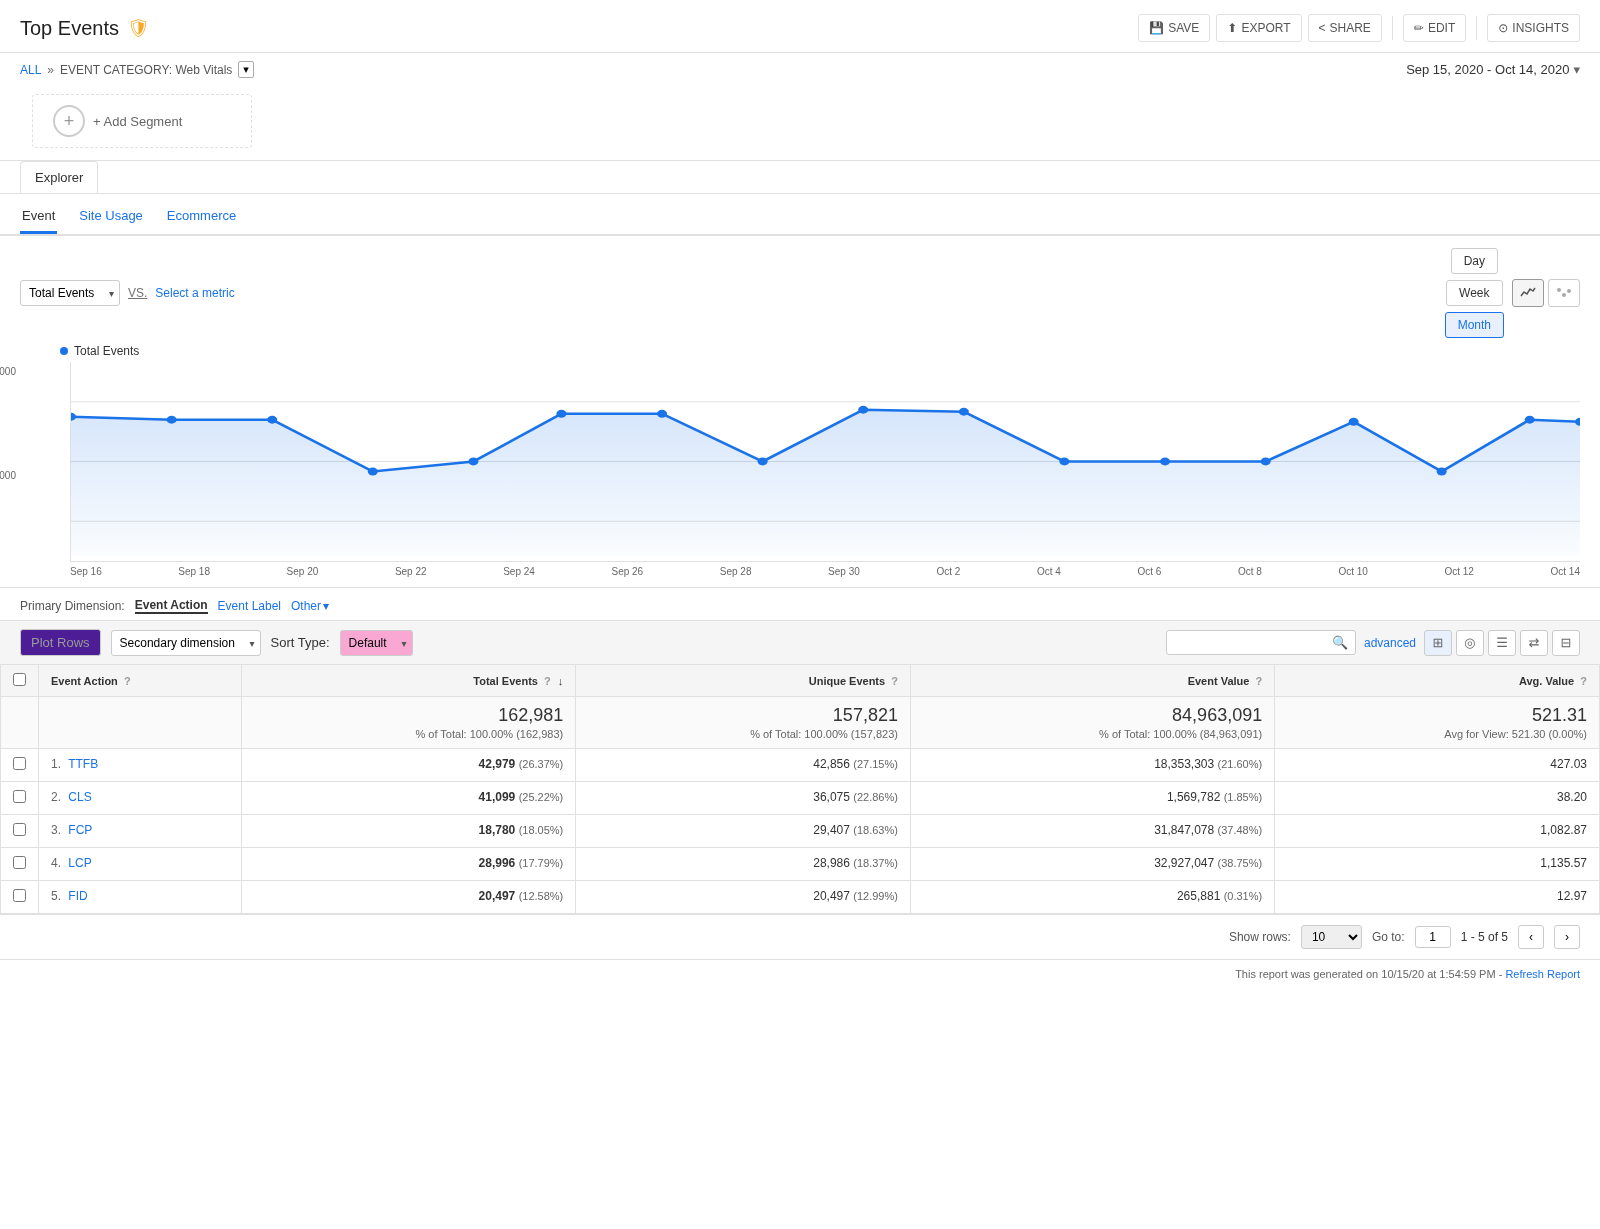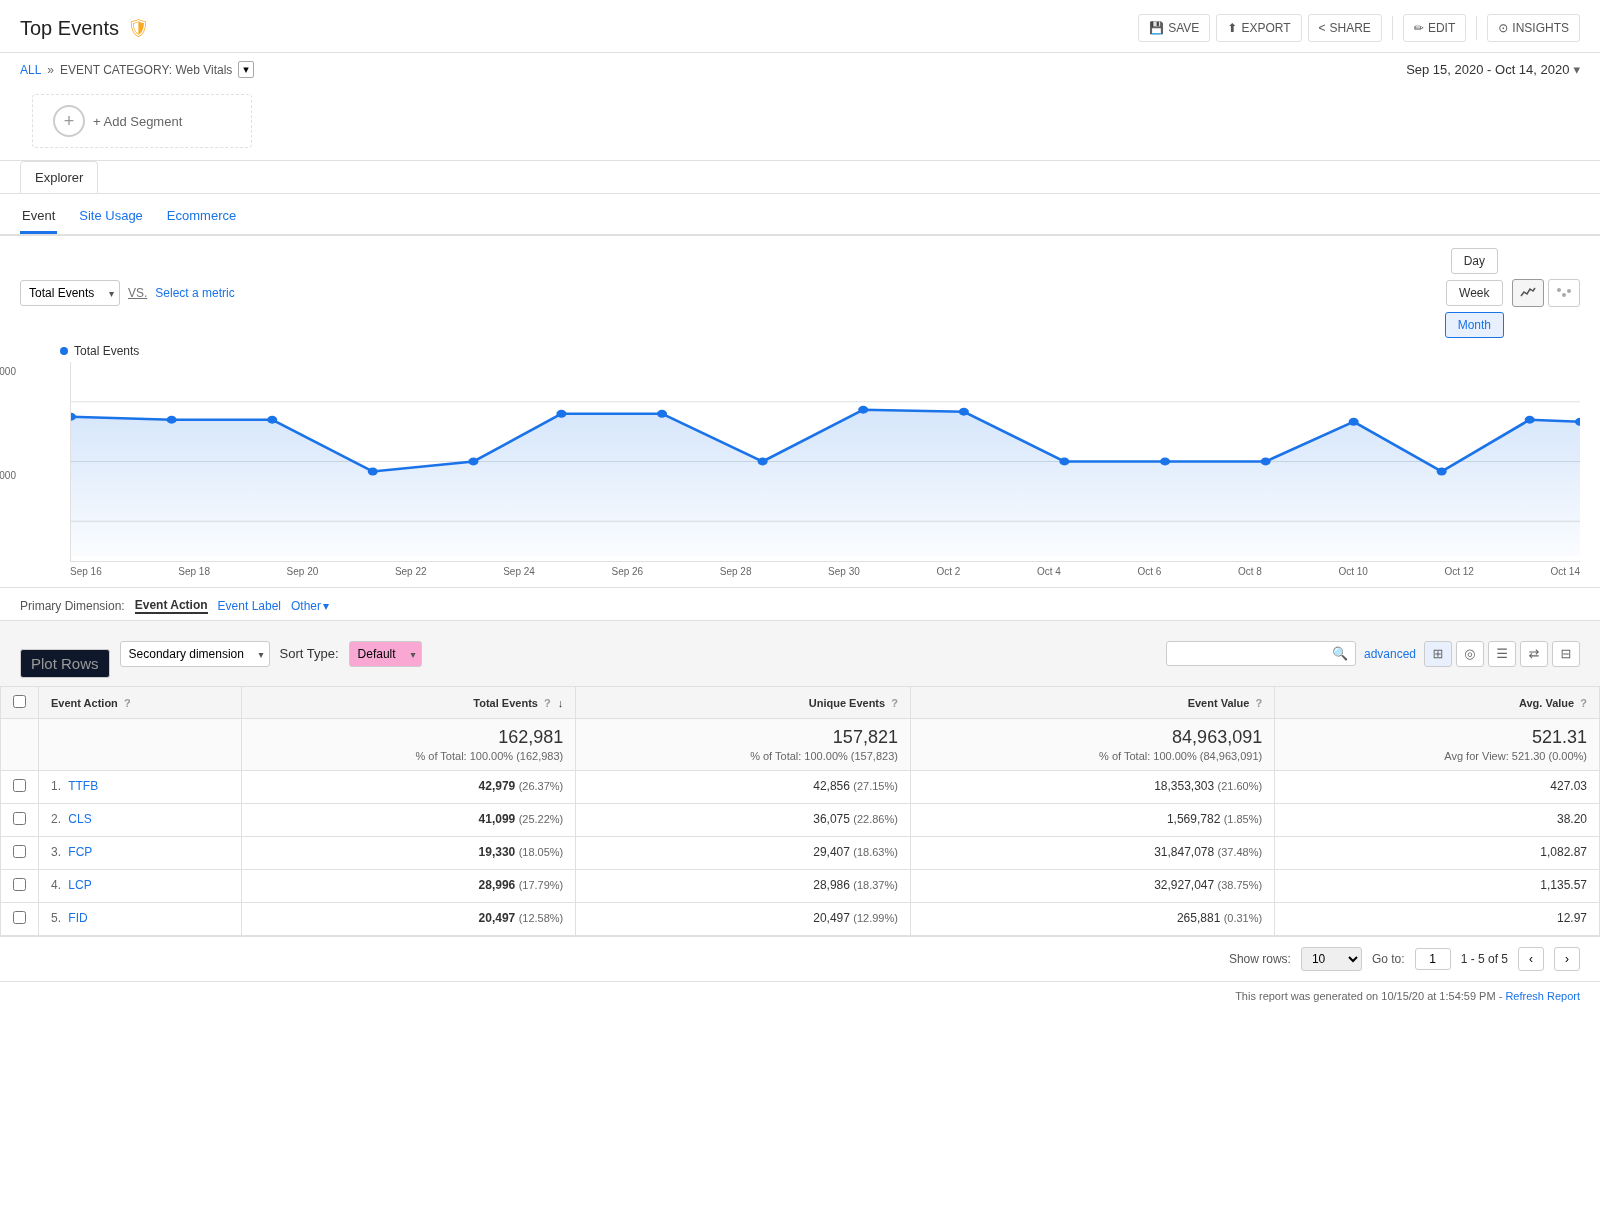--- a/index.html
+++ b/index.html
@@ -185,21 +185,21 @@
     }
 
     
     .table-controls {
       display: flex; align-items: center; gap: 10px;
       padding: 8px 20px;
       background: #f5f5f5; border-top: 1px solid #e0e0e0;
     }
     .plot-rows-btn {
       padding: 5px 10px; border: 1px solid #ccc; border-radius: 3px;
-      font-size: 15px; color: #999; background: #0f172a; cursor: not-allowed; margin-top: 20px;
+      font-size: 13px; color: #999; background: #4c1d95; cursor: not-allowed;
     }
     .sec-dim-wrapper { position: relative; display: inline-block; }
     .sec-dim-select {
       border: 1px solid #ccc; border-radius: 3px;
       padding: 5px 24px 5px 8px; font-size: 12px; cursor: pointer;
       background: #fff; appearance: none;
     }
     .sec-dim-wrapper::after {
       content: '▾'; position: absolute; right: 6px; top: 50%; transform: translateY(-50%);
       pointer-events: none; font-size: 10px; color: #555;
@@ -591,21 +591,21 @@
 
     <tr>
       <td class="check-col">
         <input type="checkbox" style="">
       </td>
       <td>
         <span class="row-num">3.</span>
         <a class="row-link">FCP</a>
       </td>
       <td class="right">
-        <strong>19,330</strong>
+        <strong>18,780</strong>
         <span style="color:#666;font-size:11px;">(18.05%)</span>
       </td>
       <td class="right">
         <span>29,407</span>
         <span style="color:#666;font-size:11px;">(18.63%)</span>
       </td>
       <td class="right">
         <span>31,847,078</span>
         <span style="color:#666;font-size:11px;">(37.48%)</span>
       </td>

